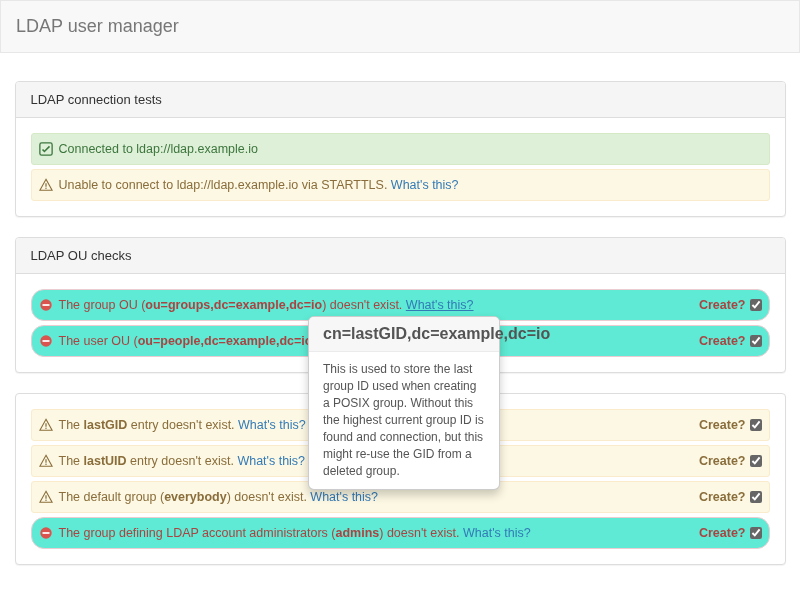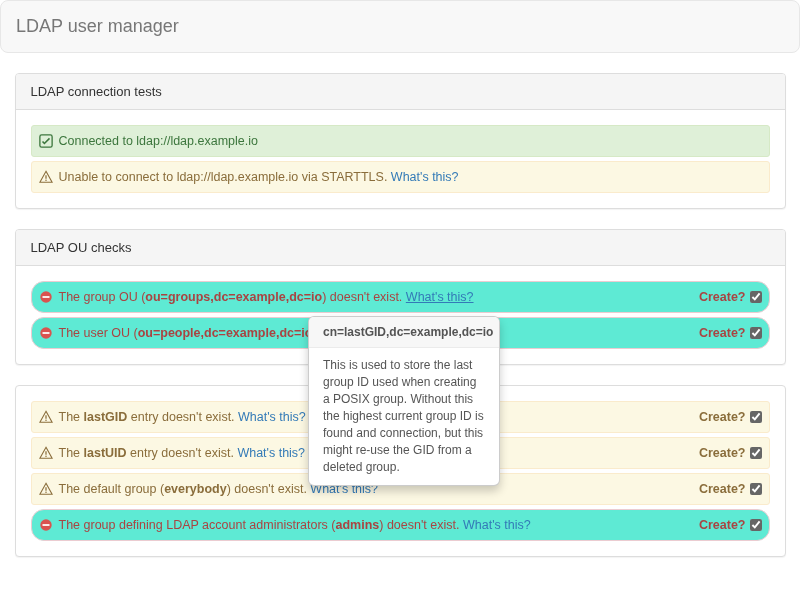--- a/index.html
+++ b/index.html
@@ -6,21 +6,21 @@
   body {
     margin: 0;
     font-family: "Helvetica Neue", Helvetica, Arial, sans-serif;
     font-size: 14px;
     color: #333;
     background: #fff;
   }
   .navbar {
     background: #f8f8f8;
     border: 1px solid #e7e7e7;
-    border-radius: 8px;
+    border-radius: 0;
     margin: 0;
     min-height: 50px;
     display: flex;
     align-items: center;
     padding: 0 15px;
   }
   .navbar-brand {
     font-size: 18px;
     color: #777;
     padding: 15px 15px 15px 0;
@@ -29,21 +29,21 @@
   }
   .navbar-link {
     color: #777;
     padding: 15px;
     text-decoration: none;
     cursor: pointer;
     font-size: 14px;
   }
   .container {
     width: 771px;
-    margin: 0 auto;
+    margin: 8px auto;
     padding-top: 20px;
   }
   .panel {
     border: 1px solid #ddd;
     border-radius: 4px;
     margin-bottom: 20px;
     background: #fff;
     box-shadow: 0 1px 1px rgba(0,0,0,0.05);
   }
   .panel-heading {
@@ -114,21 +114,21 @@
     padding: 0;
     z-index: 100;
     left: 308px;
     top: 316px;
     font-size: 12px;
     color: #333;
   }
   .popover-title {
     padding: 8px 14px;
     margin: 0;
-    font-size: 12px;
+    font-size: 16px;
     background: #f7f7f7;
     border-bottom: 1px solid #ebebeb;
     border-radius: 5px 5px 0 0;
     color: #545454;
   }
   .popover-content {
     padding: 9px 14px;
     color: #555;
     line-height: 1.42;
   }

